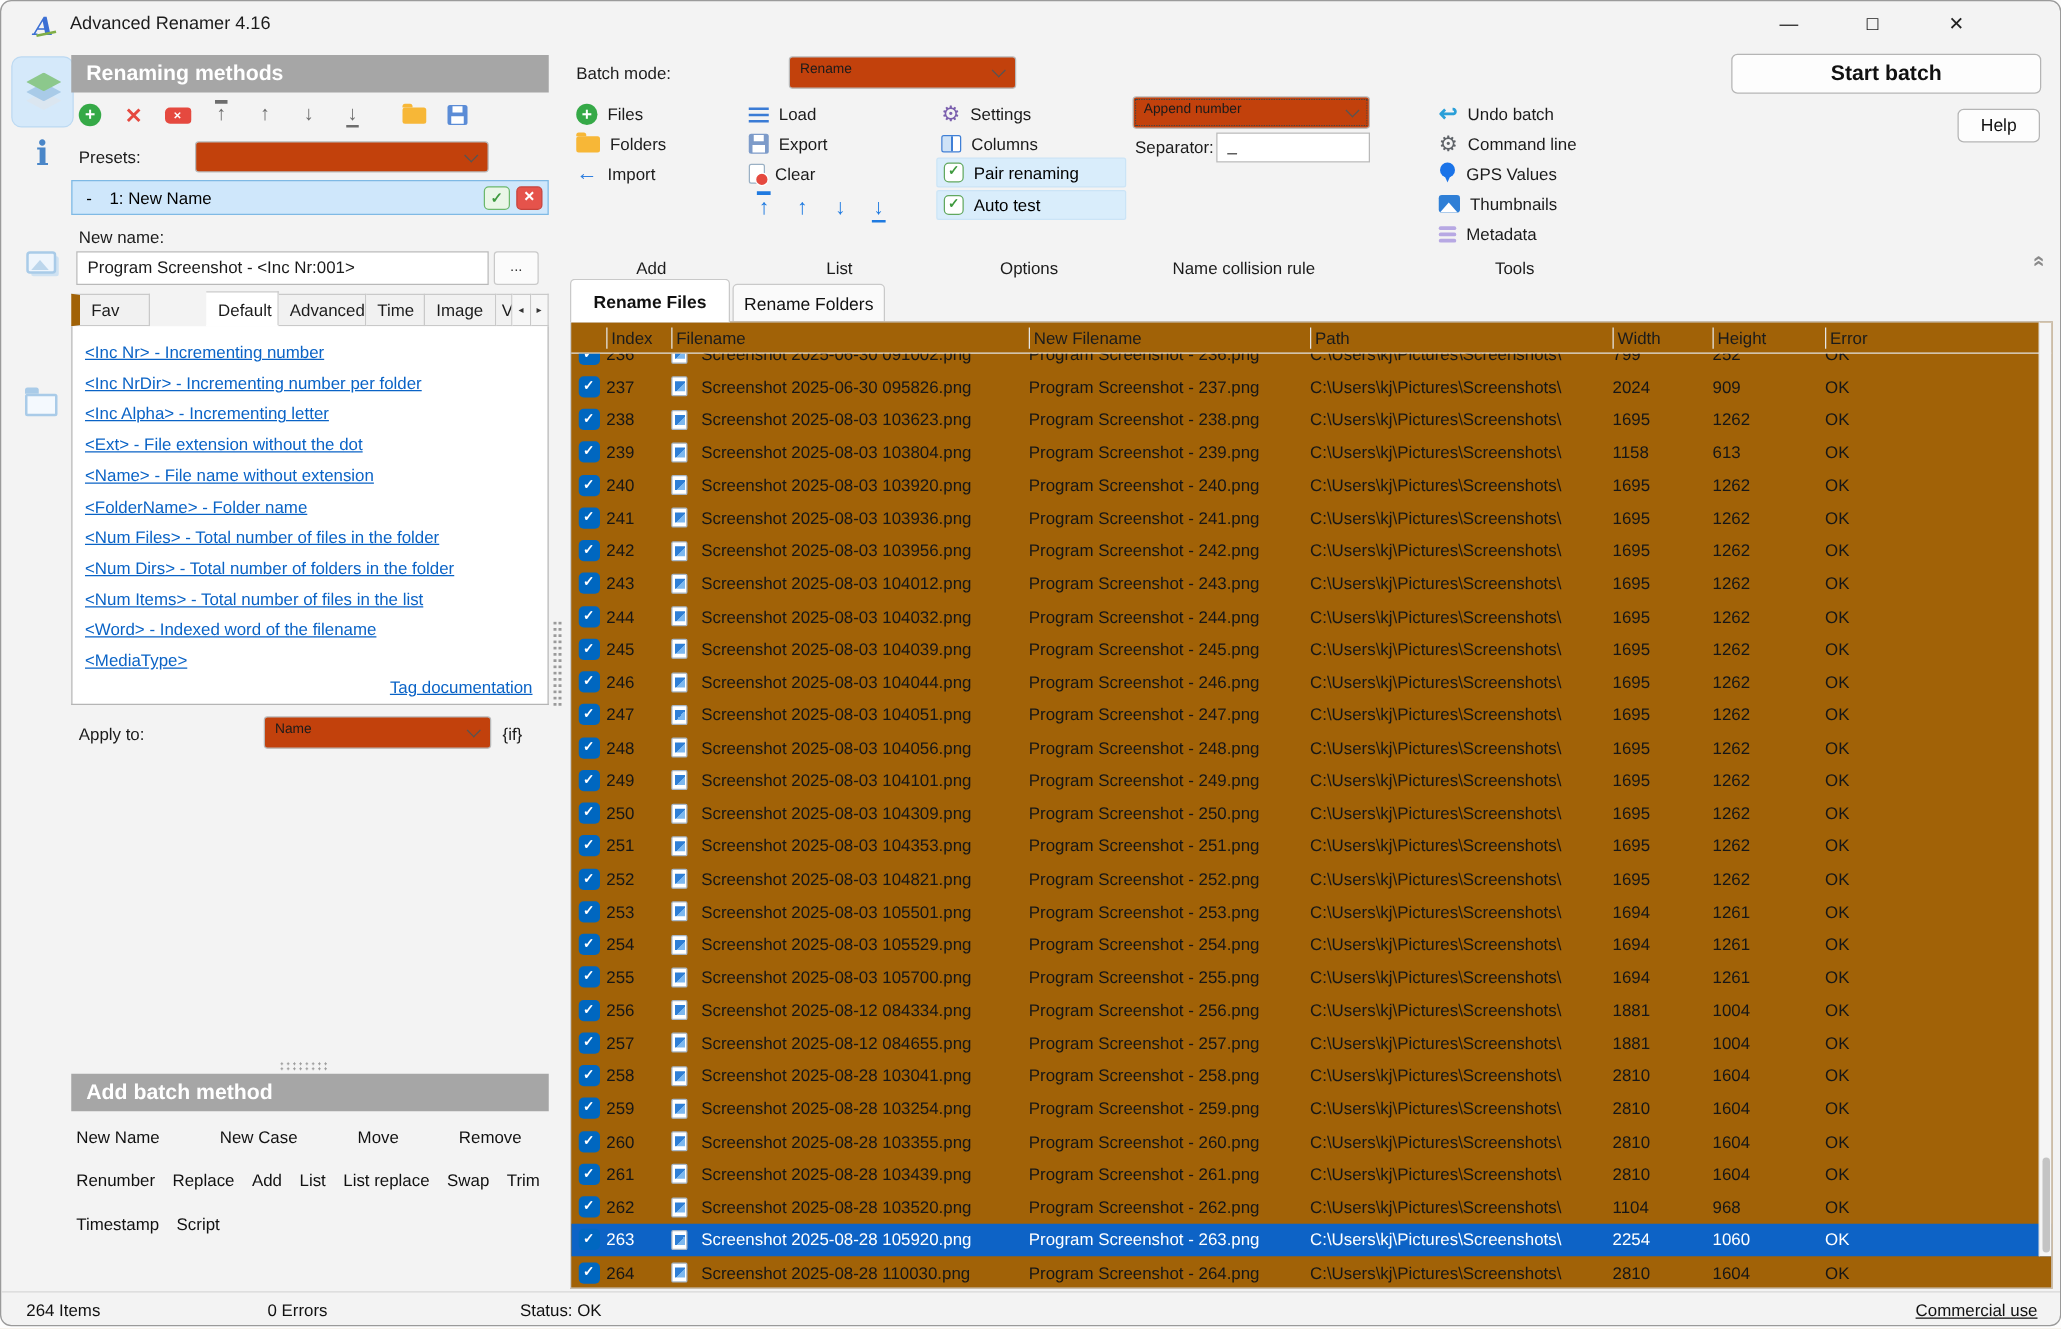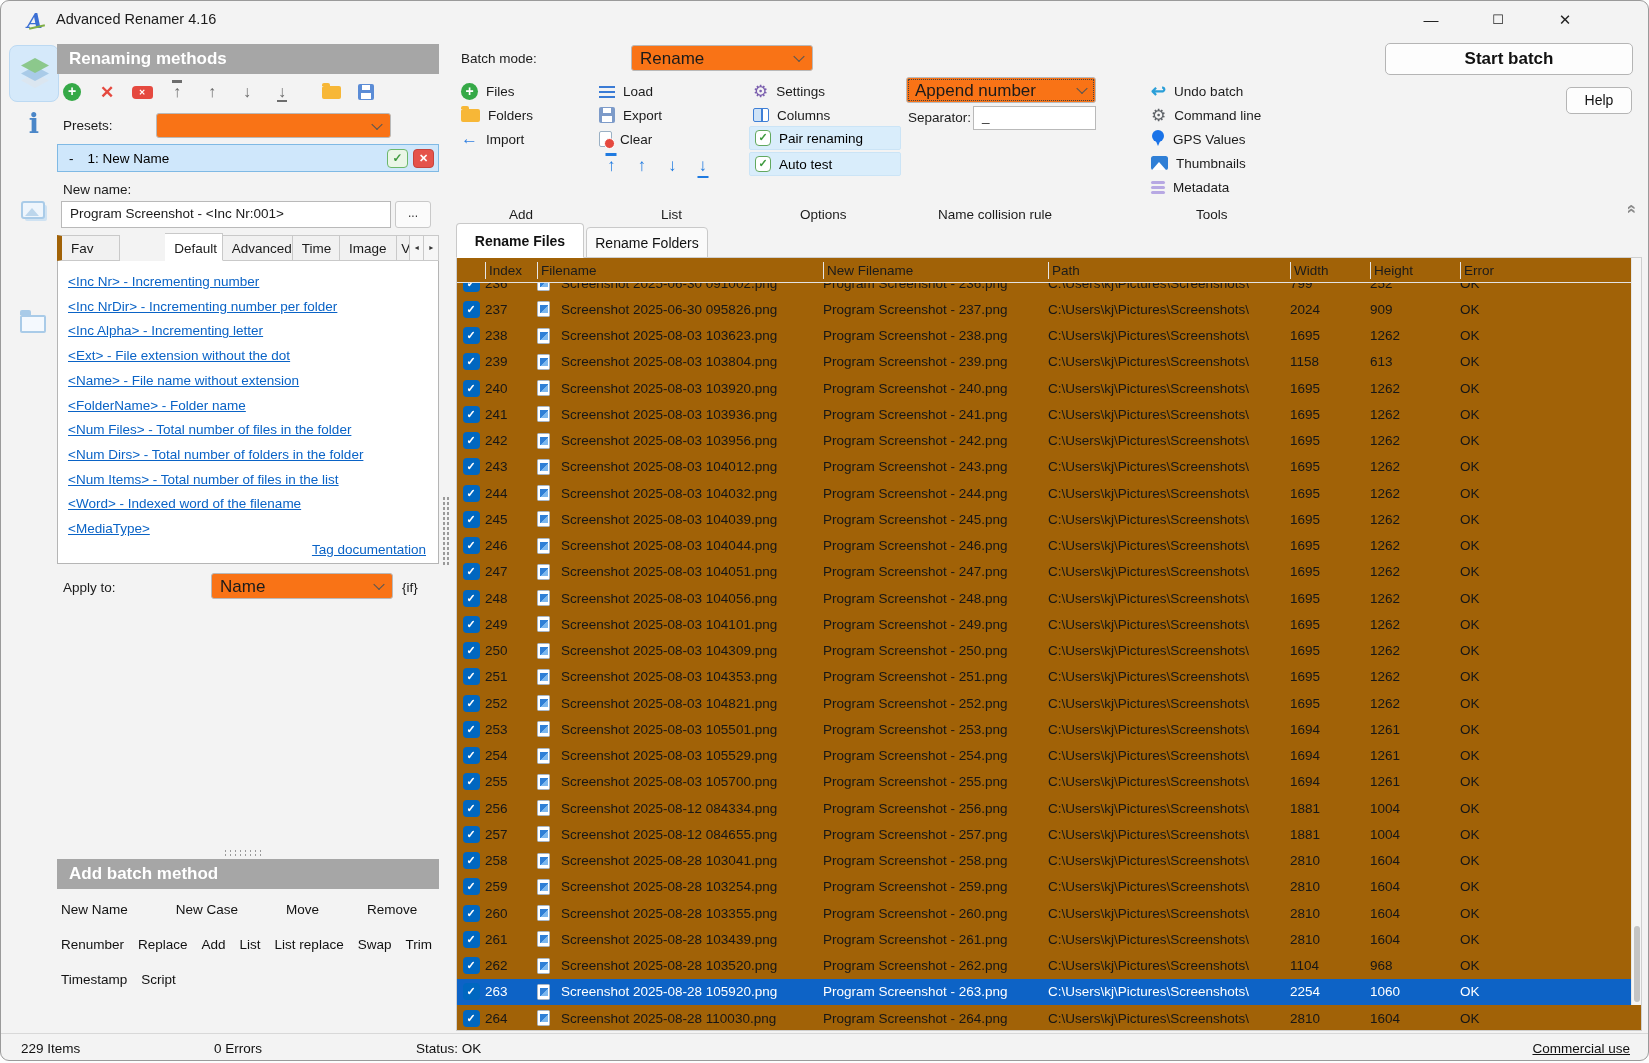--- a/index.html
+++ b/index.html
@@ -42,34 +42,34 @@
   .mv { color:#6d6d6d; font-weight:bold; font-size:16px; position:relative; }
   .mv.cap::before { content:""; position:absolute; left:50%; transform:translateX(-50%); top:-3px; width:10px; height:2.5px; background:#6d6d6d; }
   .mv.capb::after { content:""; position:absolute; left:50%; transform:translateX(-50%); bottom:-1px; width:10px; height:2.5px; background:#6d6d6d; }
   .ic-folder { width:19px; height:13px; background:#f7b737; border-radius:2px; position:relative; }
   .ic-folder::before { content:""; position:absolute; left:0; top:-3px; width:8px; height:3px; background:#f7b737; border-radius:2px 2px 0 0; }
   .ic-floppy { width:16px; height:16px; background:#5b8cd6; border-radius:2px; position:relative; }
   .ic-floppy::before{content:""; position:absolute; left:4px; top:1px; width:8px; height:5px; background:#fff;}
   .ic-floppy::after{content:""; position:absolute; left:3px; bottom:1px; width:10px; height:6px; background:#fff;}
 
   .lbl { position:absolute; font-size:13.5px; color:#1b1b1b; }
-  .combo { position:absolute; background:#f97316; border:1px solid #b9b9b9; border-radius:3px; font-size:17px; color:#1b1b1b; padding:3px 22px 0 8px; }
+  .combo { position:absolute; background:#c2410c; border:1px solid #b9b9b9; border-radius:3px; font-size:11px; color:#1b1b1b; padding:3px 22px 0 8px; }
   .chev { position:absolute; right:9px; top:50%; width:8px; height:8px; border-right:1.5px solid #555; border-bottom:1.5px solid #555; transform:translateY(-70%) rotate(45deg); }
 
   .methodrow { position:absolute; left:56px; top:143px; width:382px; height:28px; background:#cfe7fb; border:1px solid #7fb9e4; display:flex; align-items:center; font-size:13.5px; }
   .mr-dash{ margin-left:11px; } .mr-label{ margin-left:14px; }
   .btn-check { position:absolute; right:30px; top:4px; width:21px; height:19px; background:#eaf6e7; border:1px solid #6cb86c; border-radius:4px; color:#3f9a3f; font:bold 12px/17px "Liberation Sans",sans-serif; text-align:center; }
   .btn-del { position:absolute; right:4px; top:4px; width:21px; height:19px; background:#e5534b; border:1px solid #c6433c; border-radius:4px; color:#fff; font:bold 11px/17px "Liberation Sans",sans-serif; text-align:center; }
 
   .input { position:absolute; background:#fff; border:1px solid #b9b9b9; font-size:13.5px; color:#1b1b1b; padding:4px 8px 0 8px; }
   .btn-more { position:absolute; left:394px; top:200px; width:36px; height:27px; background:#fbfbfb; border:1px solid #c9c9c9; border-radius:3px; text-align:center; line-height:22px; font-size:12px; color:#333; }
 
   .tabstrip { position:absolute; left:56px; top:234px; width:382px; height:26px; display:flex; }
   .ttab { border:1px solid #c9c9c9; border-left:none; background:#f1f1f1; font-size:13.5px; color:#1b1b1b; padding:5px 0 0 9px; }
-  .ttab:first-child{ border-left:5px solid #a16207; }
+  .ttab:first-child{ border-left:7px solid #a16207; }
   .ttab.active { background:#fff; border-bottom:1px solid #fff; margin-top:-2px; padding-top:7px; }
   .tspin { width:17px; height:26px; border:1px solid #c9c9c9; border-left:none; background:#f6f6f6; text-align:center; font-size:8px; color:#333; line-height:24px; }
 
   .tagbox { position:absolute; left:56px; top:260px; width:382px; height:303px; background:#fff; border:1px solid #b5b5b5; border-top:none; padding:9px 0 0 10px; }
   .taglink { display:block; color:#0a63c6; text-decoration:underline; font-size:13.5px; line-height:24.7px; white-space:nowrap; }
   .tagdoc { position:absolute; right:12px; bottom:6px; color:#0a63c6; text-decoration:underline; font-size:13.5px; }
 
   .vdots { position:absolute; left:441px; top:495px; width:8px; height:70px;
     background-image:radial-gradient(#9a9a9a 1px, transparent 1.1px); background-size:4px 5px; }
   .hdots { position:absolute; left:222px; top:848px; width:40px; height:8px;
@@ -744,19 +744,19 @@
     <span class="c-h">1604</span>
     <span class="c-err">OK</span>
   </div>
       </div>
     <div class="scroll">
         <i style="top:668px;height:76px;"></i>
       </div>
   </div>
 
   <div class="statusbar">
-    <span style="left:20px;">229 Items</span>
+    <span style="left:20px;">264 Items</span>
     <span style="left:213px;">0 Errors</span>
     <span style="left:415px;">Status: OK</span>
     <span class="comuse" style="right:18px;">Commercial use</span>
   </div>
 
 </div>
 
 </body></html>

